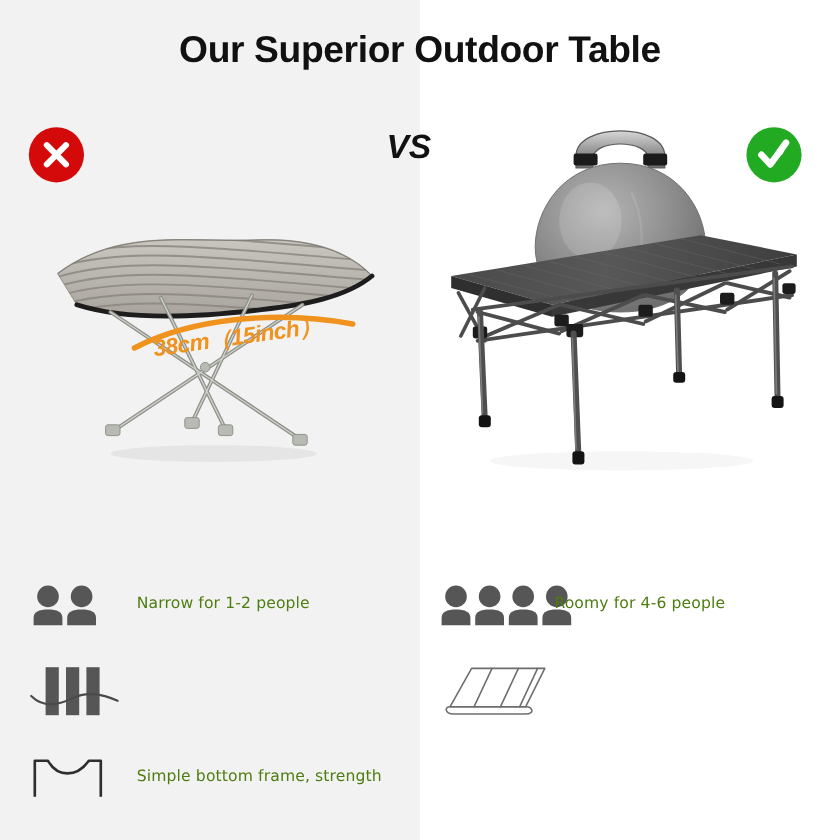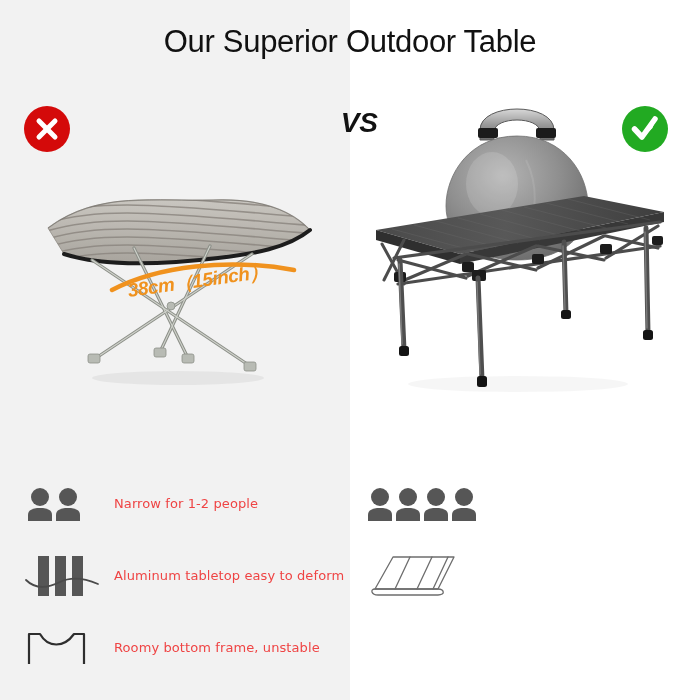--- a/index.html
+++ b/index.html
@@ -34,33 +34,33 @@
   }
 
   
   .title {
     position: absolute;
     left: 0; top: 24px;
     width: 700px;
     text-align: center;
     font-family: "Liberation Sans Narrow", "Liberation Sans", sans-serif;
     font-size: 31px;
-    font-weight: normal;
+    font-weight: bold;
     letter-spacing: -0.3px;
     color: #111111;
     white-space: nowrap;
     z-index: 30;
   }
 
   
   .vs {
     position: absolute;
     left: 322px; top: 107px;
     width: 56px;
-    text-align: right;
+    text-align: left;
     font-family: "Liberation Sans Narrow", "Liberation Sans", sans-serif;
     font-size: 28px;
     font-weight: bold;
     font-style: italic;
     color: #121212;
     z-index: 30;
   }
 
   
   .badge {
@@ -125,21 +125,21 @@
     justify-content: flex-start;
   }
   .features.right .feature-icon { width: 90px; }
 
   .feature-icon svg { display: block; overflow: visible; }
 
   .feature-text {
     font-family: "DejaVu Sans", sans-serif;
     font-size: 13px;
     line-height: 16px;
-    color: #ef4444;
+    color: #4d7c0f;
     letter-spacing: 0.1px;
     padding-left: 6px;
   }
   .features.right .feature-text { padding-left: 4px; }
 </style>
 </head>
 <body>
 
 <div id="infographic">
 
@@ -347,30 +347,29 @@
       <div class="feature-icon">
         <svg width="74" height="48" viewBox="0 0 74 48" xmlns="http://www.w3.org/2000/svg">
           <g fill="#565656">
             <rect x="12" y="4" width="11" height="40"></rect>
             <rect x="29" y="4" width="11" height="40"></rect>
             <rect x="46" y="4" width="11" height="40"></rect>
           </g>
           <path d="M0 28 C 10 38, 22 36, 34 30 C 46 24, 58 26, 72 32" fill="none" stroke="#4a4a4a" stroke-width="1.8" stroke-linecap="round"></path>
         </svg>
       </div>
-      <div class="feature-text">Aluminum tabletop easy to deform</div>
     </div>
 
     <div class="feature-row">
       <div class="feature-icon">
         <svg width="64" height="36" viewBox="0 0 64 36" xmlns="http://www.w3.org/2000/svg">
           <path d="M3 34 L3 4 L14 4 C 22 18, 38 18, 48 4 L58 4 L58 34" fill="none" stroke="#2e2e2e" stroke-width="2.2" stroke-linejoin="round"></path>
         </svg>
       </div>
-      <div class="feature-text">Roomy bottom frame, unstable</div>
+      <div class="feature-text">Simple bottom frame, strength</div>
     </div>
 
   </div>
 
   <div class="features right">
 
     <div class="feature-row">
       <div class="feature-icon">
         <svg width="108" height="34" viewBox="0 0 108 34" xmlns="http://www.w3.org/2000/svg">
           <g fill="#565656">
@@ -378,20 +377,21 @@
             <path d="M0 34 L0 28 C0 23 4.5 21 12 21 C19.5 21 24 23 24 28 L24 34 Z"></path>
             <circle cx="40" cy="10" r="9"></circle>
             <path d="M28 34 L28 28 C28 23 32.5 21 40 21 C47.5 21 52 23 52 28 L52 34 Z"></path>
             <circle cx="68" cy="10" r="9"></circle>
             <path d="M56 34 L56 28 C56 23 60.5 21 68 21 C75.5 21 80 23 80 28 L80 34 Z"></path>
             <circle cx="96" cy="10" r="9"></circle>
             <path d="M84 34 L84 28 C84 23 88.5 21 96 21 C103.5 21 108 23 108 28 L108 34 Z"></path>
           </g>
         </svg>
       </div>
+      <div class="feature-text">Roomy for 4-6 people</div>
     </div>
 
     <div class="feature-row">
       <div class="feature-icon">
         <svg width="88" height="46" viewBox="0 0 88 46" xmlns="http://www.w3.org/2000/svg">
           <g fill="none" stroke="#6d6d6d" stroke-width="1.3" stroke-linejoin="round" stroke-linecap="round">
             <path d="M7 36 L25 4 L86 4 L70 36 Z"></path>
             <path d="M7 36 L70 36 C 76 36, 78 42, 70 42 L 10 42 C 3 42, 2 36, 7 36 Z"></path>
             <line x1="42" y1="4" x2="27" y2="36"></line>
             <line x1="64" y1="4" x2="49" y2="36"></line>

